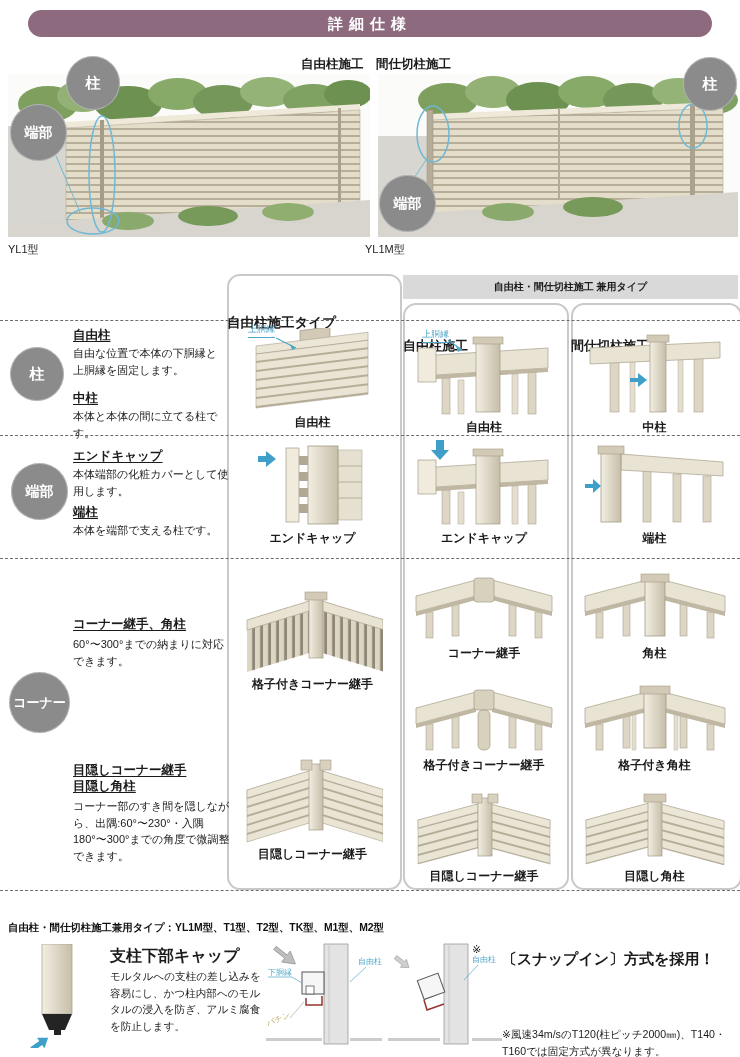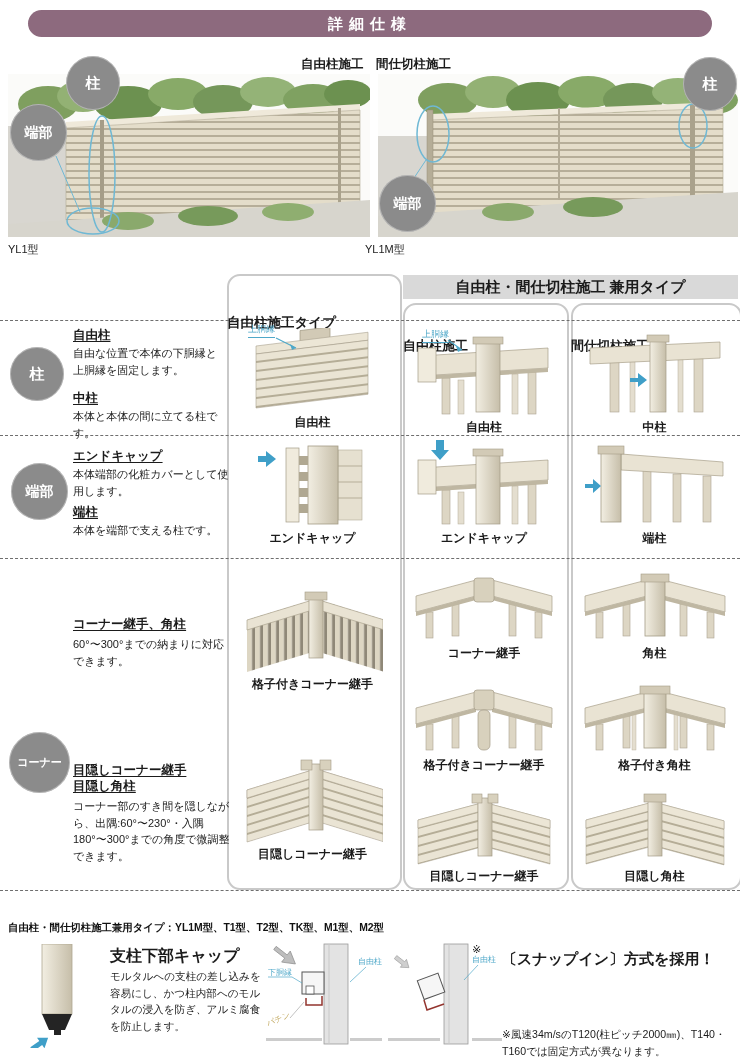--- a/index.html
+++ b/index.html
@@ -14,21 +14,21 @@
   .photo{position:absolute;top:74px;height:163px;background:#fbfbf9;overflow:hidden;}
   .photo-left{left:8px;width:362px;}
   .photo-right{left:378px;width:360px;}
   .photo-caption{position:absolute;top:242px;font-size:11px;color:#222;}
   
   .badge{position:absolute;border-radius:50%;background:#8b8b8b;color:#fff;display:flex;
     align-items:center;justify-content:center;font-weight:bold;z-index:6;box-shadow:0 0 0 1px rgba(255,255,255,.35) inset;}
   
   .col-box{position:absolute;background:#fff;border:2px solid #c9c9c9;border-radius:13px;z-index:1;}
   .group-bar{position:absolute;left:403px;top:275px;width:335px;height:24px;background:#d9d9d9;
-    text-align:center;font-weight:bold;font-size:15px;line-height:24px;z-index:2;}
+    text-align:center;font-weight:bold;font-size:10px;line-height:24px;z-index:2;}
   .col-head{position:absolute;text-align:left;font-weight:bold;z-index:4;margin-top:29px;}
   .dash{position:absolute;left:0;width:740px;height:0;border-top:1.6px dashed #6e6e6e;z-index:3;}
   
   .t-title{position:absolute;font-weight:bold;font-size:12.5px;text-decoration:underline;text-underline-offset:2px;z-index:4;}
   .t-desc{position:absolute;font-size:11px;line-height:1.52;color:#1b1b1b;z-index:4;}
   
   .img-cell{position:absolute;z-index:4;}
   .caption{position:absolute;font-size:12px;font-weight:bold;text-align:center;color:#1b1b1b;z-index:4;}
   .cap-col1{left:227px;width:171px;}
   .cap-col2{left:403px;width:162px;}
@@ -245,21 +245,21 @@
       <rect x="88" y="34" width="8" height="48" fill="#ddd6c4" stroke="#aaa290" stroke-width="0.6"></rect>
       <rect x="118" y="36" width="8" height="46" fill="#ddd6c4" stroke="#aaa290" stroke-width="0.6"></rect>
       <polygon points="36,14 138,22 138,36 36,30" fill="#e9e3d3" stroke="#a79f8a" stroke-width="0.7"></polygon>
       <rect x="16" y="10" width="20" height="72" fill="url(#gradPost)" stroke="#a39b86" stroke-width="0.8"></rect>
       <rect x="13" y="6" width="26" height="8" fill="#d2cab6" stroke="#a39b86" stroke-width="0.6"></rect>
       <polygon points="0,44 8,44 8,39 16,46 8,53 8,48 0,48" fill="#3f9fc8"></polygon>
     </svg>
   </div>
   <div class="caption cap-col3" style="top:530px;">端柱</div>
 
-  <div class="badge" style="left:9px;top:732px;width:61px;height:61px;font-size:11px;">コーナー</div>
+  <div class="badge" style="left:9px;top:672px;width:61px;height:61px;font-size:13px;">コーナー</div>
   <div class="t-title" style="left:73px;top:616px;">コーナー継手、角柱</div>
   <div class="t-desc" style="left:73px;top:636px;width:158px;">60°〜300°までの納まりに対応できます。</div>
   <div class="t-title" style="left:73px;top:762px;">目隠しコーナー継手</div>
   <div class="t-title" style="left:73px;top:778px;">目隠し角柱</div>
   <div class="t-desc" style="left:73px;top:798px;width:158px;">コーナー部のすき間を隠しながら、出隅:60°〜230°・入隅180°〜300°までの角度で微調整できます。</div>
 
   <div class="img-cell" style="left:243px;top:586px;">
     <svg width="140" height="88" viewBox="0 0 140 88">
       <g transform="translate(4,34) skewY(-17)">
           <rect width="64" height="52" fill="url(#patLattice)"></rect>

